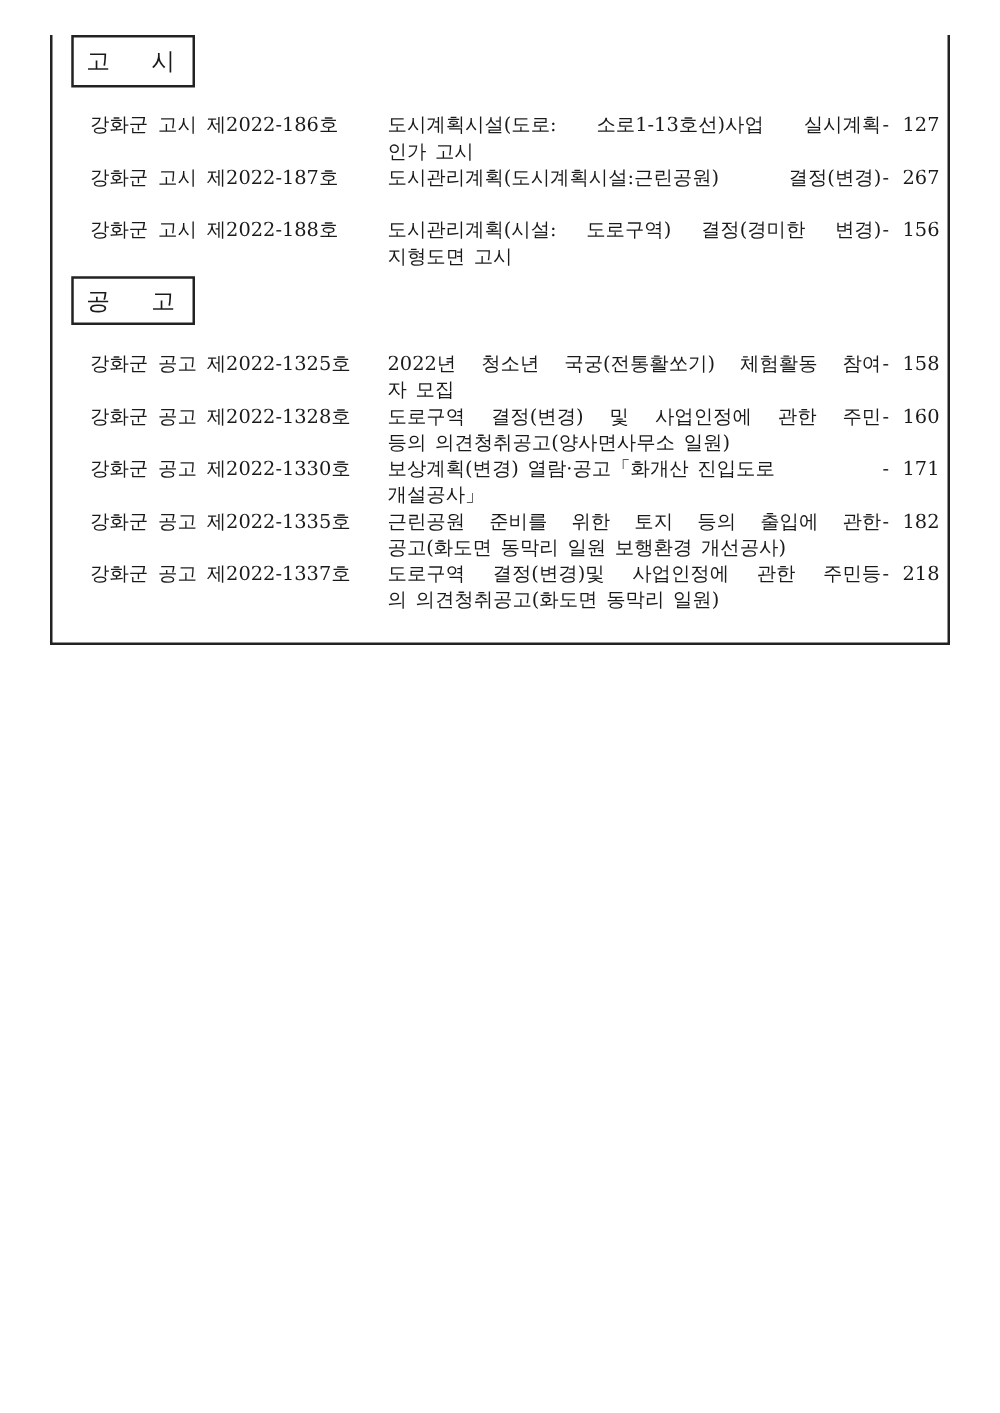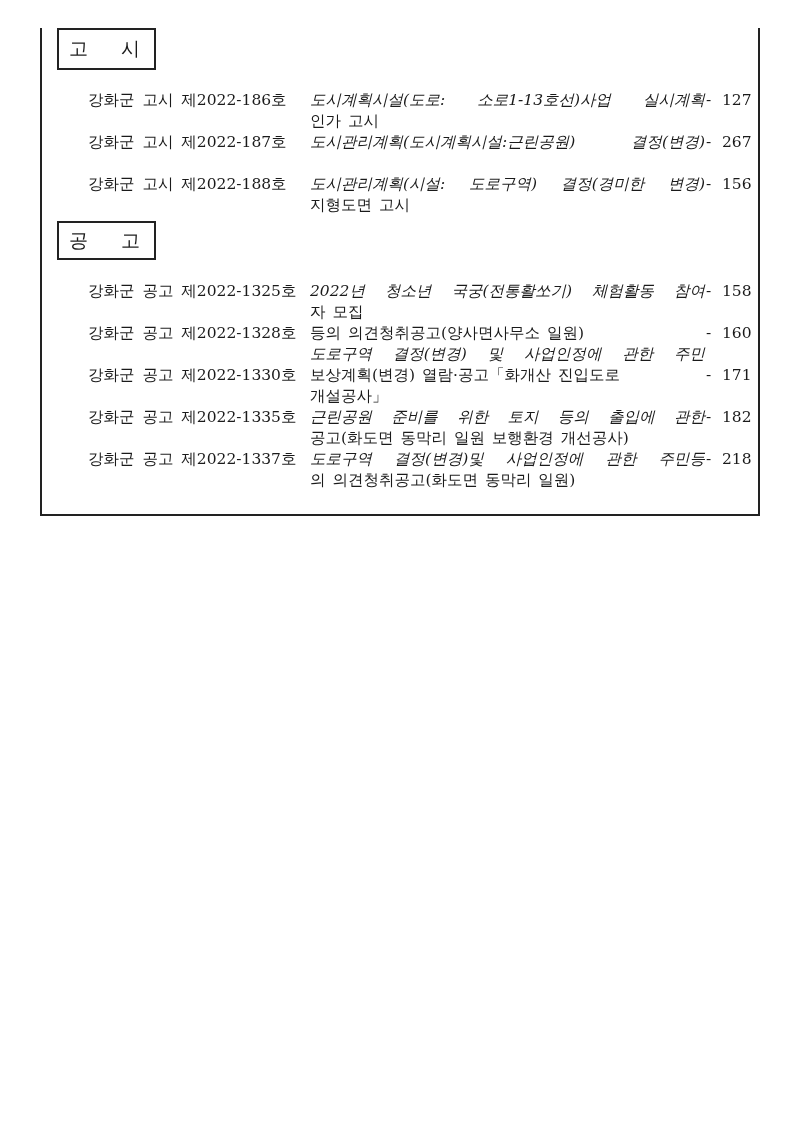--- a/index.html
+++ b/index.html
@@ -49,42 +49,41 @@
     .entry-list.l1 { top: 90px; }
     .entry-list.l2 { top: 281px; }
     .entry {
       position: relative;
       height: 42px;
       font-size: 15.5px;
       line-height: 21px;
     }
     .entry .num {
       position: absolute;
-      left: 88px;
+      left: 72px;
       top: 0;
       white-space: nowrap;
       word-spacing: 3px;
     }
     .entry .title {
       position: absolute;
       left: 310px;
       top: 0;
       width: 395px;
       text-align: justify;
       text-align-last: left;
       word-spacing: 2px;
     }
     .entry .title .line {
       display: block;
       white-space: nowrap;
     }
     .entry .title .line.first {
       text-align: justify;
       text-align-last: justify;
-      font-style: italic;
     }
     .entry .dash {
       position: absolute;
       left: 706px;
       top: 0;
     }
     .entry .page {
       position: absolute;
       left: 722px;
       width: 32px;
@@ -142,22 +141,22 @@
     <span class="title">
       <span class="line first">2022년 청소년 국궁(전통활쏘기) 체험활동 참여</span>
       <span class="line">자 모집</span>
     </span>
     <span class="dash">-</span>
     <span class="page">158</span>
   </div>
   <div class="entry">
     <span class="num">강화군 공고 제2022-1328호</span>
     <span class="title">
+      <span class="line first">도로구역 결정(변경) 및 사업인정에 관한 주민</span>
       <span class="line">등의 의견청취공고(양사면사무소 일원)</span>
-      <span class="line first">도로구역 결정(변경) 및 사업인정에 관한 주민</span>
     </span>
     <span class="dash">-</span>
     <span class="page">160</span>
   </div>
   <div class="entry">
     <span class="num">강화군 공고 제2022-1330호</span>
     <span class="title">
       <span class="line">보상계획(변경) 열람·공고「화개산 진입도로</span>
       <span class="line">개설공사」</span>
     </span>

